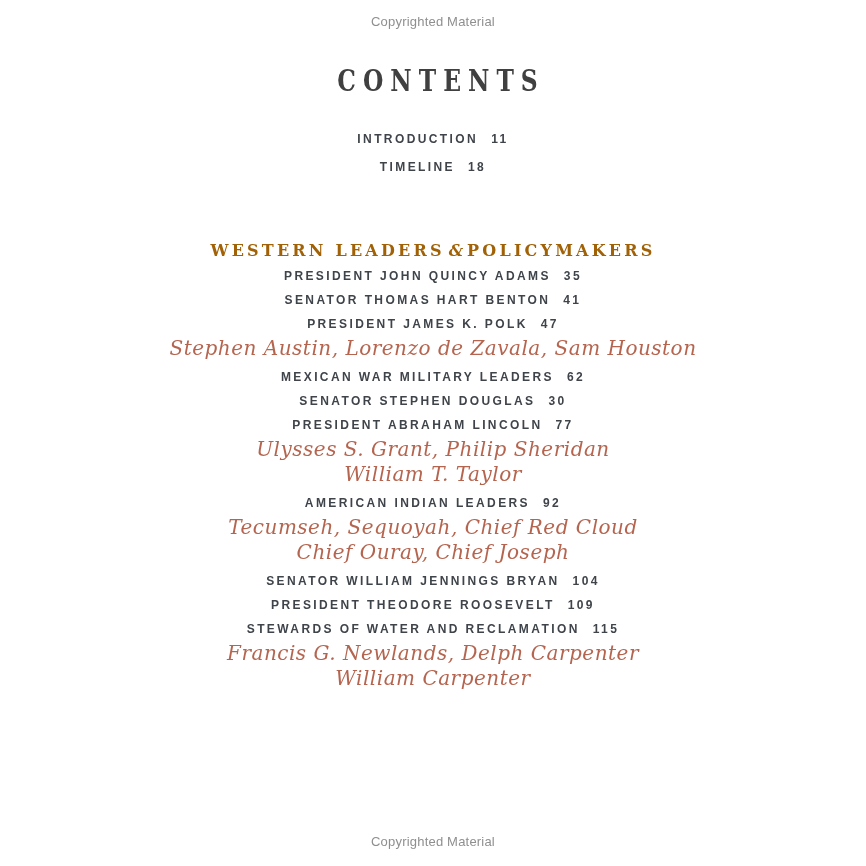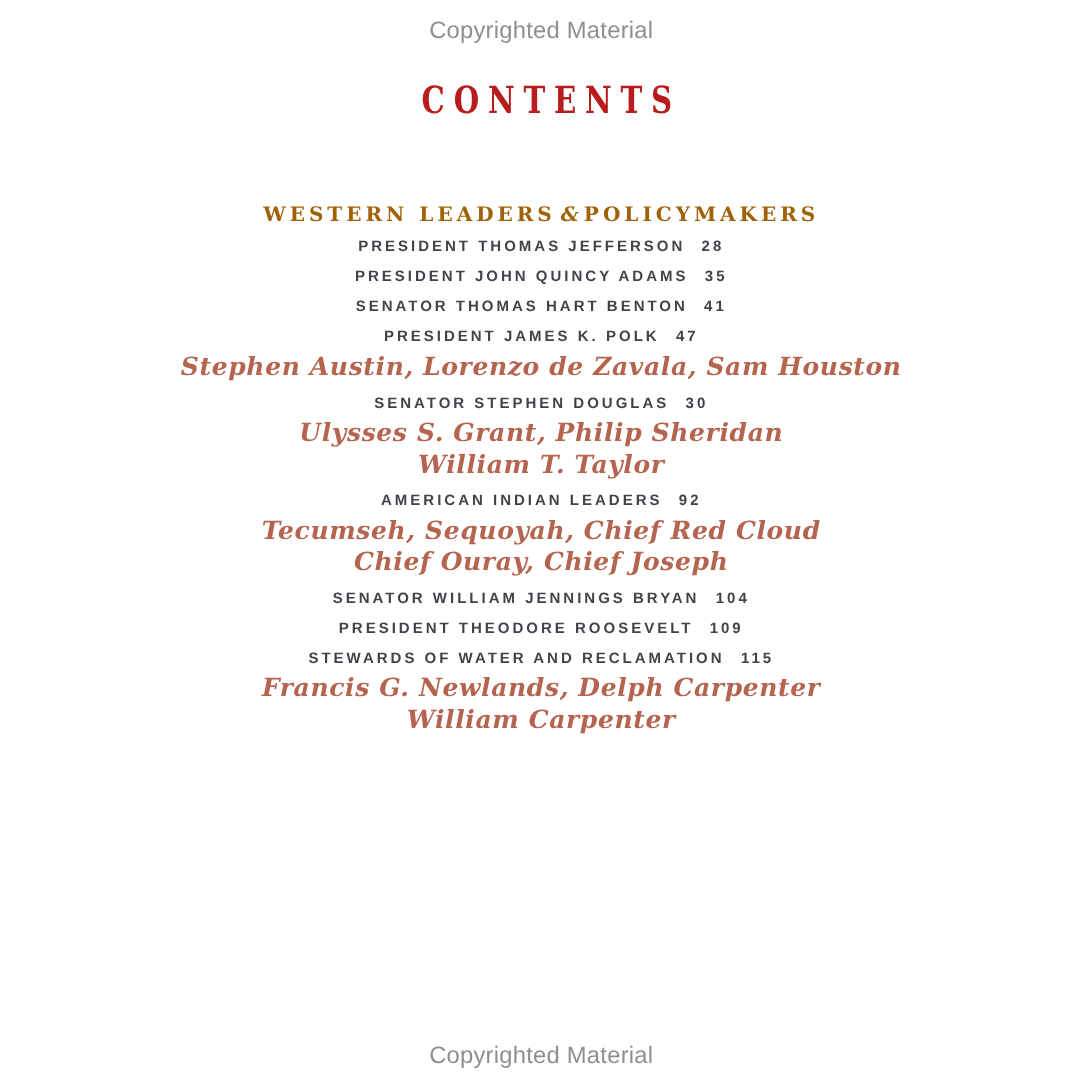--- a/index.html
+++ b/index.html
@@ -14,41 +14,41 @@
     background: #ffffff;
     overflow: hidden;
     font-family: "Liberation Sans", sans-serif;
   }
   .copyright {
     position: absolute;
     left: 0;
     width: 100%;
     text-align: center;
     color: #8f8f8f;
-    font-size: 19px;
+    font-size: 13px;
     letter-spacing: 0.2px;
   }
   .copyright.top { top: 14px; }
   .copyright.bottom { top: 834px; }
 
   .toc-column {
     position: absolute;
     top: 0;
     left: 0;
     width: 100%;
     text-align: center;
   }
 
   .contents-title {
     margin: 66px 0 0 0;
     font-family: "DejaVu Serif", serif;
     font-weight: 700;
     font-size: 30px;
     line-height: 30px;
-    color: #b91c1c;
+    color: #404040;
     letter-spacing: 9px;
     text-indent: 9px; 
   }
   .contents-title .squeeze {
     display: inline-block;
     transform: scaleX(0.78);
     transform-origin: center;
   }
 
   .front-matter { margin-top: 36px; }
@@ -86,46 +86,50 @@
   .toc-list { margin-top: 0; }
   .toc-list .entry { margin-top: 9px; }
   .names {
     margin-top: 4px;
     font-family: "DejaVu Serif", serif;
     font-style: italic;
     font-size: 20px;
     line-height: 24px;
     color: #b5654f;
     letter-spacing: 0.5px;
-    font-weight: bold;
   }
   .names + .names { margin-top: 1px; }
   .names + .entry { margin-top: 10px; }
 </style>
 </head>
 <body>
 
 <div class="page">
 
   <div class="copyright top">Copyrighted Material</div>
 
   <div class="toc-column">
 
     <h1 class="contents-title"><span class="squeeze">CONTENTS</span></h1>
 
+    <div class="front-matter">
+        <div class="entry"><span>INTRODUCTION</span><span class="page-num">11</span></div>
+        <div class="entry"><span>TIMELINE</span><span class="page-num">18</span></div>
+      </div>
 
     <h2 class="section-heading"><span>WESTERN LEADERS</span><span class="amp">&amp;</span><span>POLICYMAKERS</span></h2>
 
     <div class="toc-list">
-        <div class="entry"><span>PRESIDENT THOMAS JEFFERSON</span><span class="page-num">28</span></div>
         <div class="entry"><span>PRESIDENT JOHN QUINCY ADAMS</span><span class="page-num">35</span></div>
         <div class="entry"><span>SENATOR THOMAS HART BENTON</span><span class="page-num">41</span></div>
         <div class="entry"><span>PRESIDENT JAMES K. POLK</span><span class="page-num">47</span></div>
         <div class="names">Stephen Austin, Lorenzo de Zavala, Sam Houston</div>
+        <div class="entry"><span>MEXICAN WAR MILITARY LEADERS</span><span class="page-num">62</span></div>
         <div class="entry"><span>SENATOR STEPHEN DOUGLAS</span><span class="page-num">30</span></div>
+        <div class="entry"><span>PRESIDENT ABRAHAM LINCOLN</span><span class="page-num">77</span></div>
         <div class="names">Ulysses S. Grant, Philip Sheridan</div>
         <div class="names">William T. Taylor</div>
         <div class="entry"><span>AMERICAN INDIAN LEADERS</span><span class="page-num">92</span></div>
         <div class="names">Tecumseh, Sequoyah, Chief Red Cloud</div>
         <div class="names">Chief Ouray, Chief Joseph</div>
         <div class="entry"><span>SENATOR WILLIAM JENNINGS BRYAN</span><span class="page-num">104</span></div>
         <div class="entry"><span>PRESIDENT THEODORE ROOSEVELT</span><span class="page-num">109</span></div>
         <div class="entry"><span>STEWARDS OF WATER AND RECLAMATION</span><span class="page-num">115</span></div>
         <div class="names">Francis G. Newlands, Delph Carpenter</div>
         <div class="names">William Carpenter</div>

